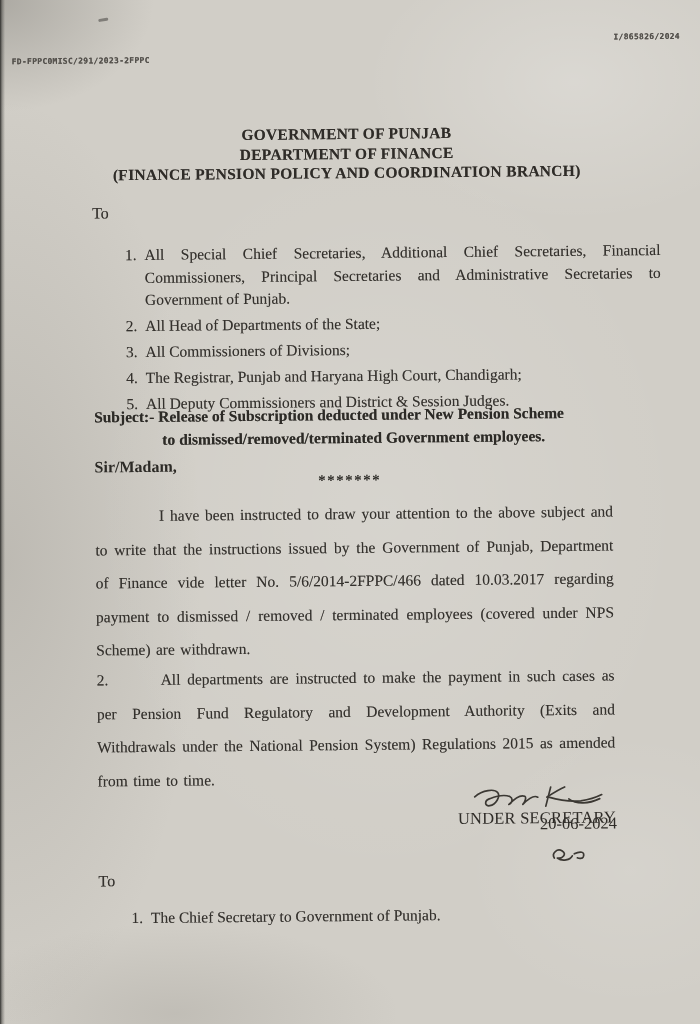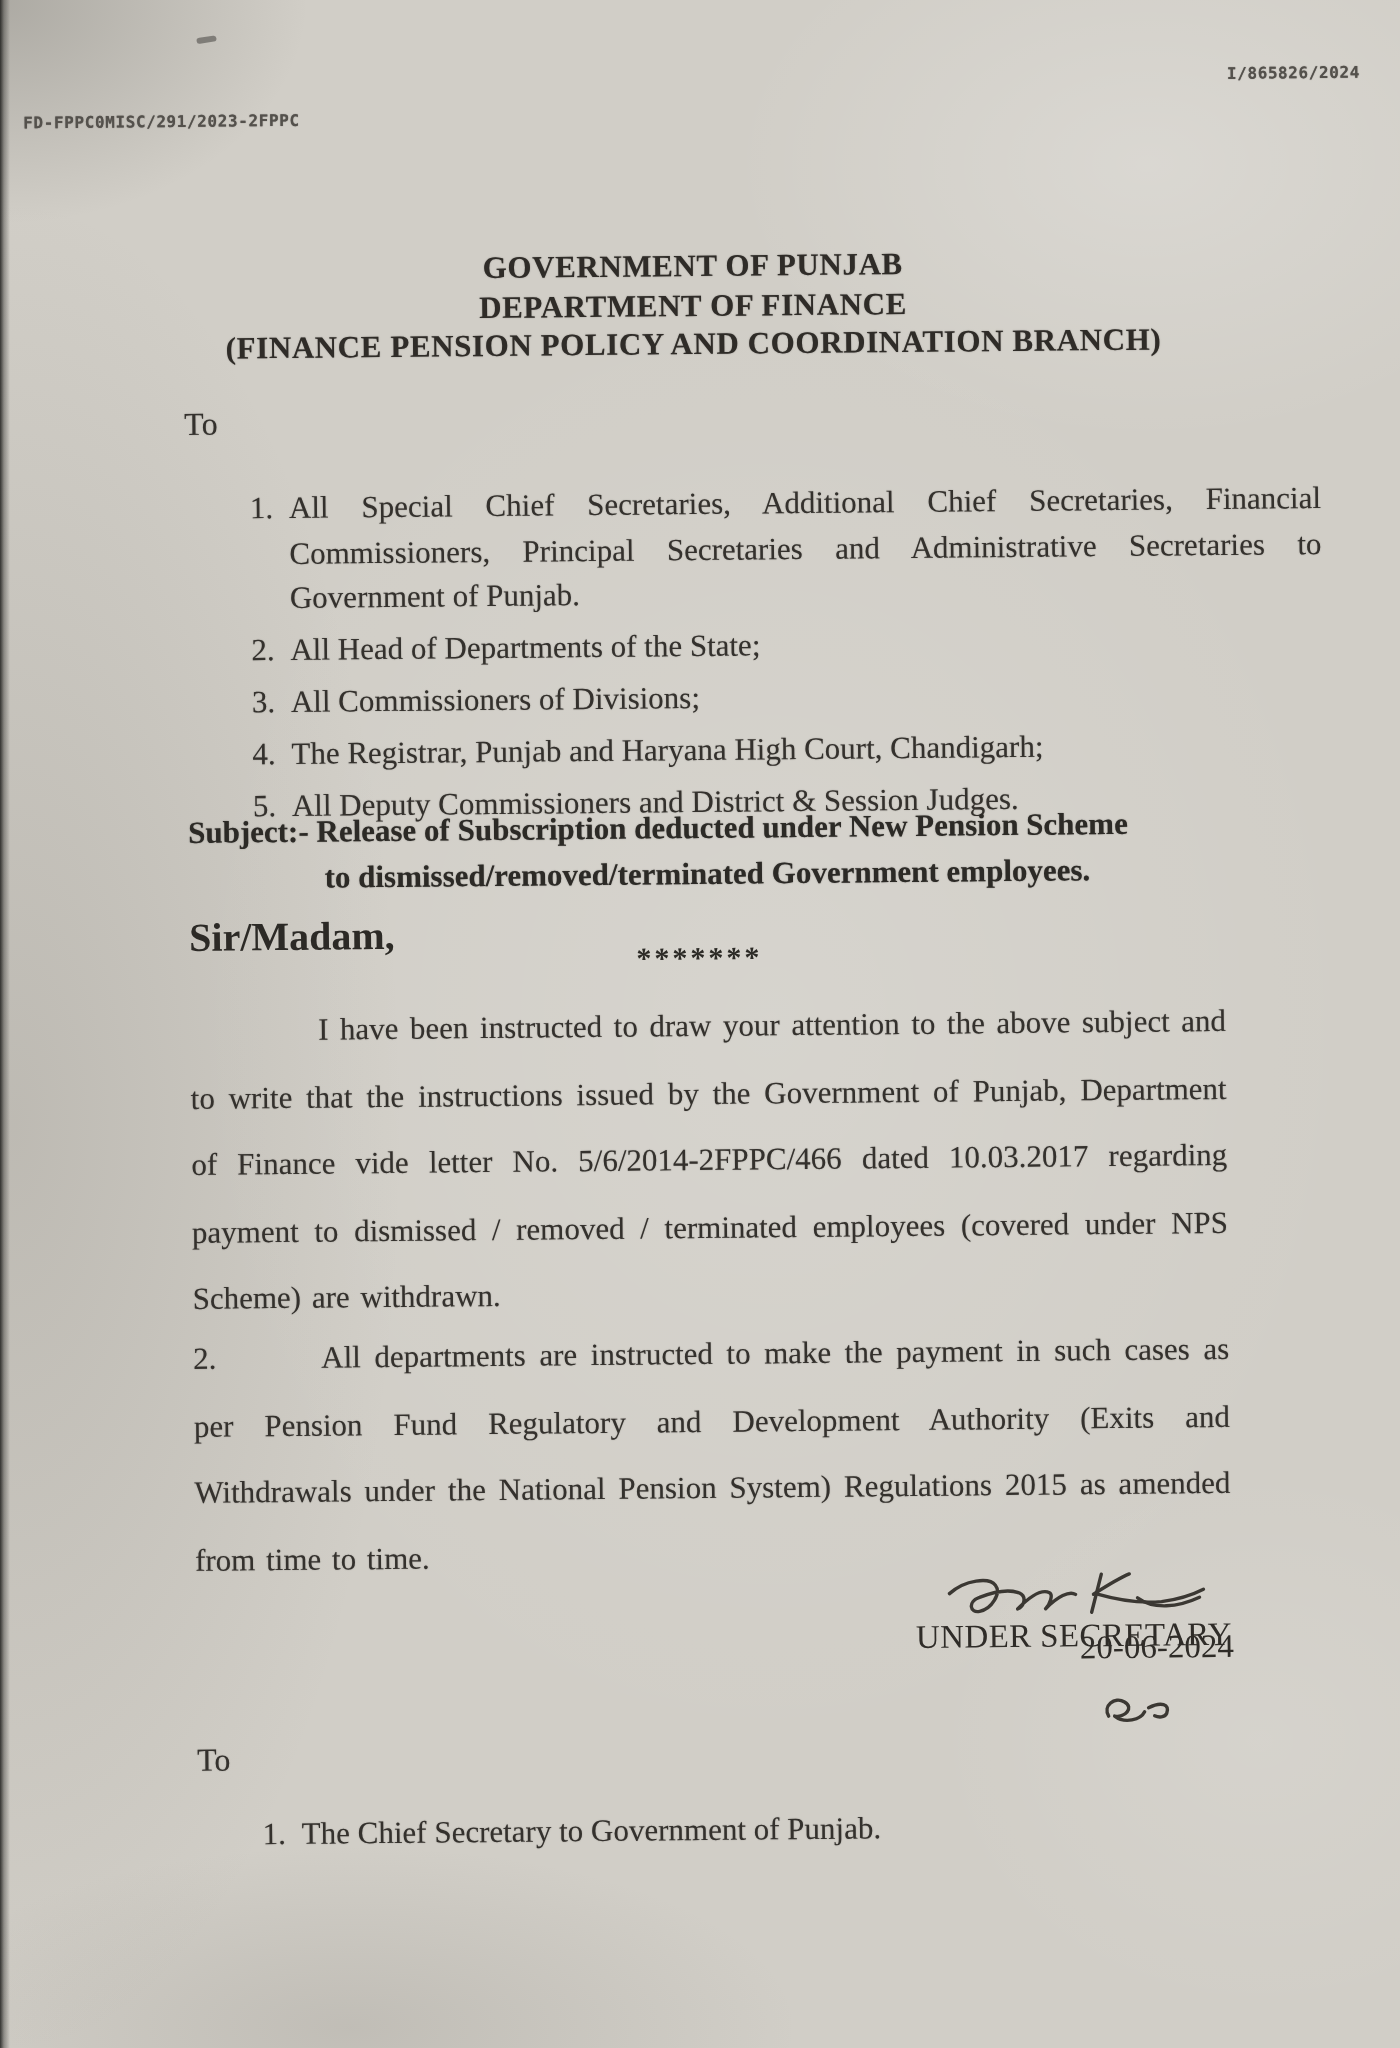--- a/index.html
+++ b/index.html
@@ -58,21 +58,21 @@
     padding-left: 4px;
   }
   .recipients { left: 95px; top: 242px; width: 520px; line-height: 22.5px; }
   .subject {
     left: 95px; top: 404px; width: 528px;
     font-weight: 700; line-height: 22.5px;
     color: #2c2a26;
     text-shadow: 0 0 0.6px rgba(44,42,38,0.6);
   }
   .subject .line2 { margin-left: 68px; }
-  .salutation { left: 95px; top: 456px; font-size: 20px; font-weight: 700; color: #2c2a26; }
+  .salutation { left: 95px; top: 456px; font-size: 16px; font-weight: 700; color: #2c2a26; }
   .separator {
     left: 0; right: 0; top: 472px;
     text-align: center; font-weight: 700;
     font-size: 15px; letter-spacing: 1.5px;
     color: #2c2a26;
   }
   .para {
     width: 518px;
     text-align: justify;
     text-indent: 64px;

